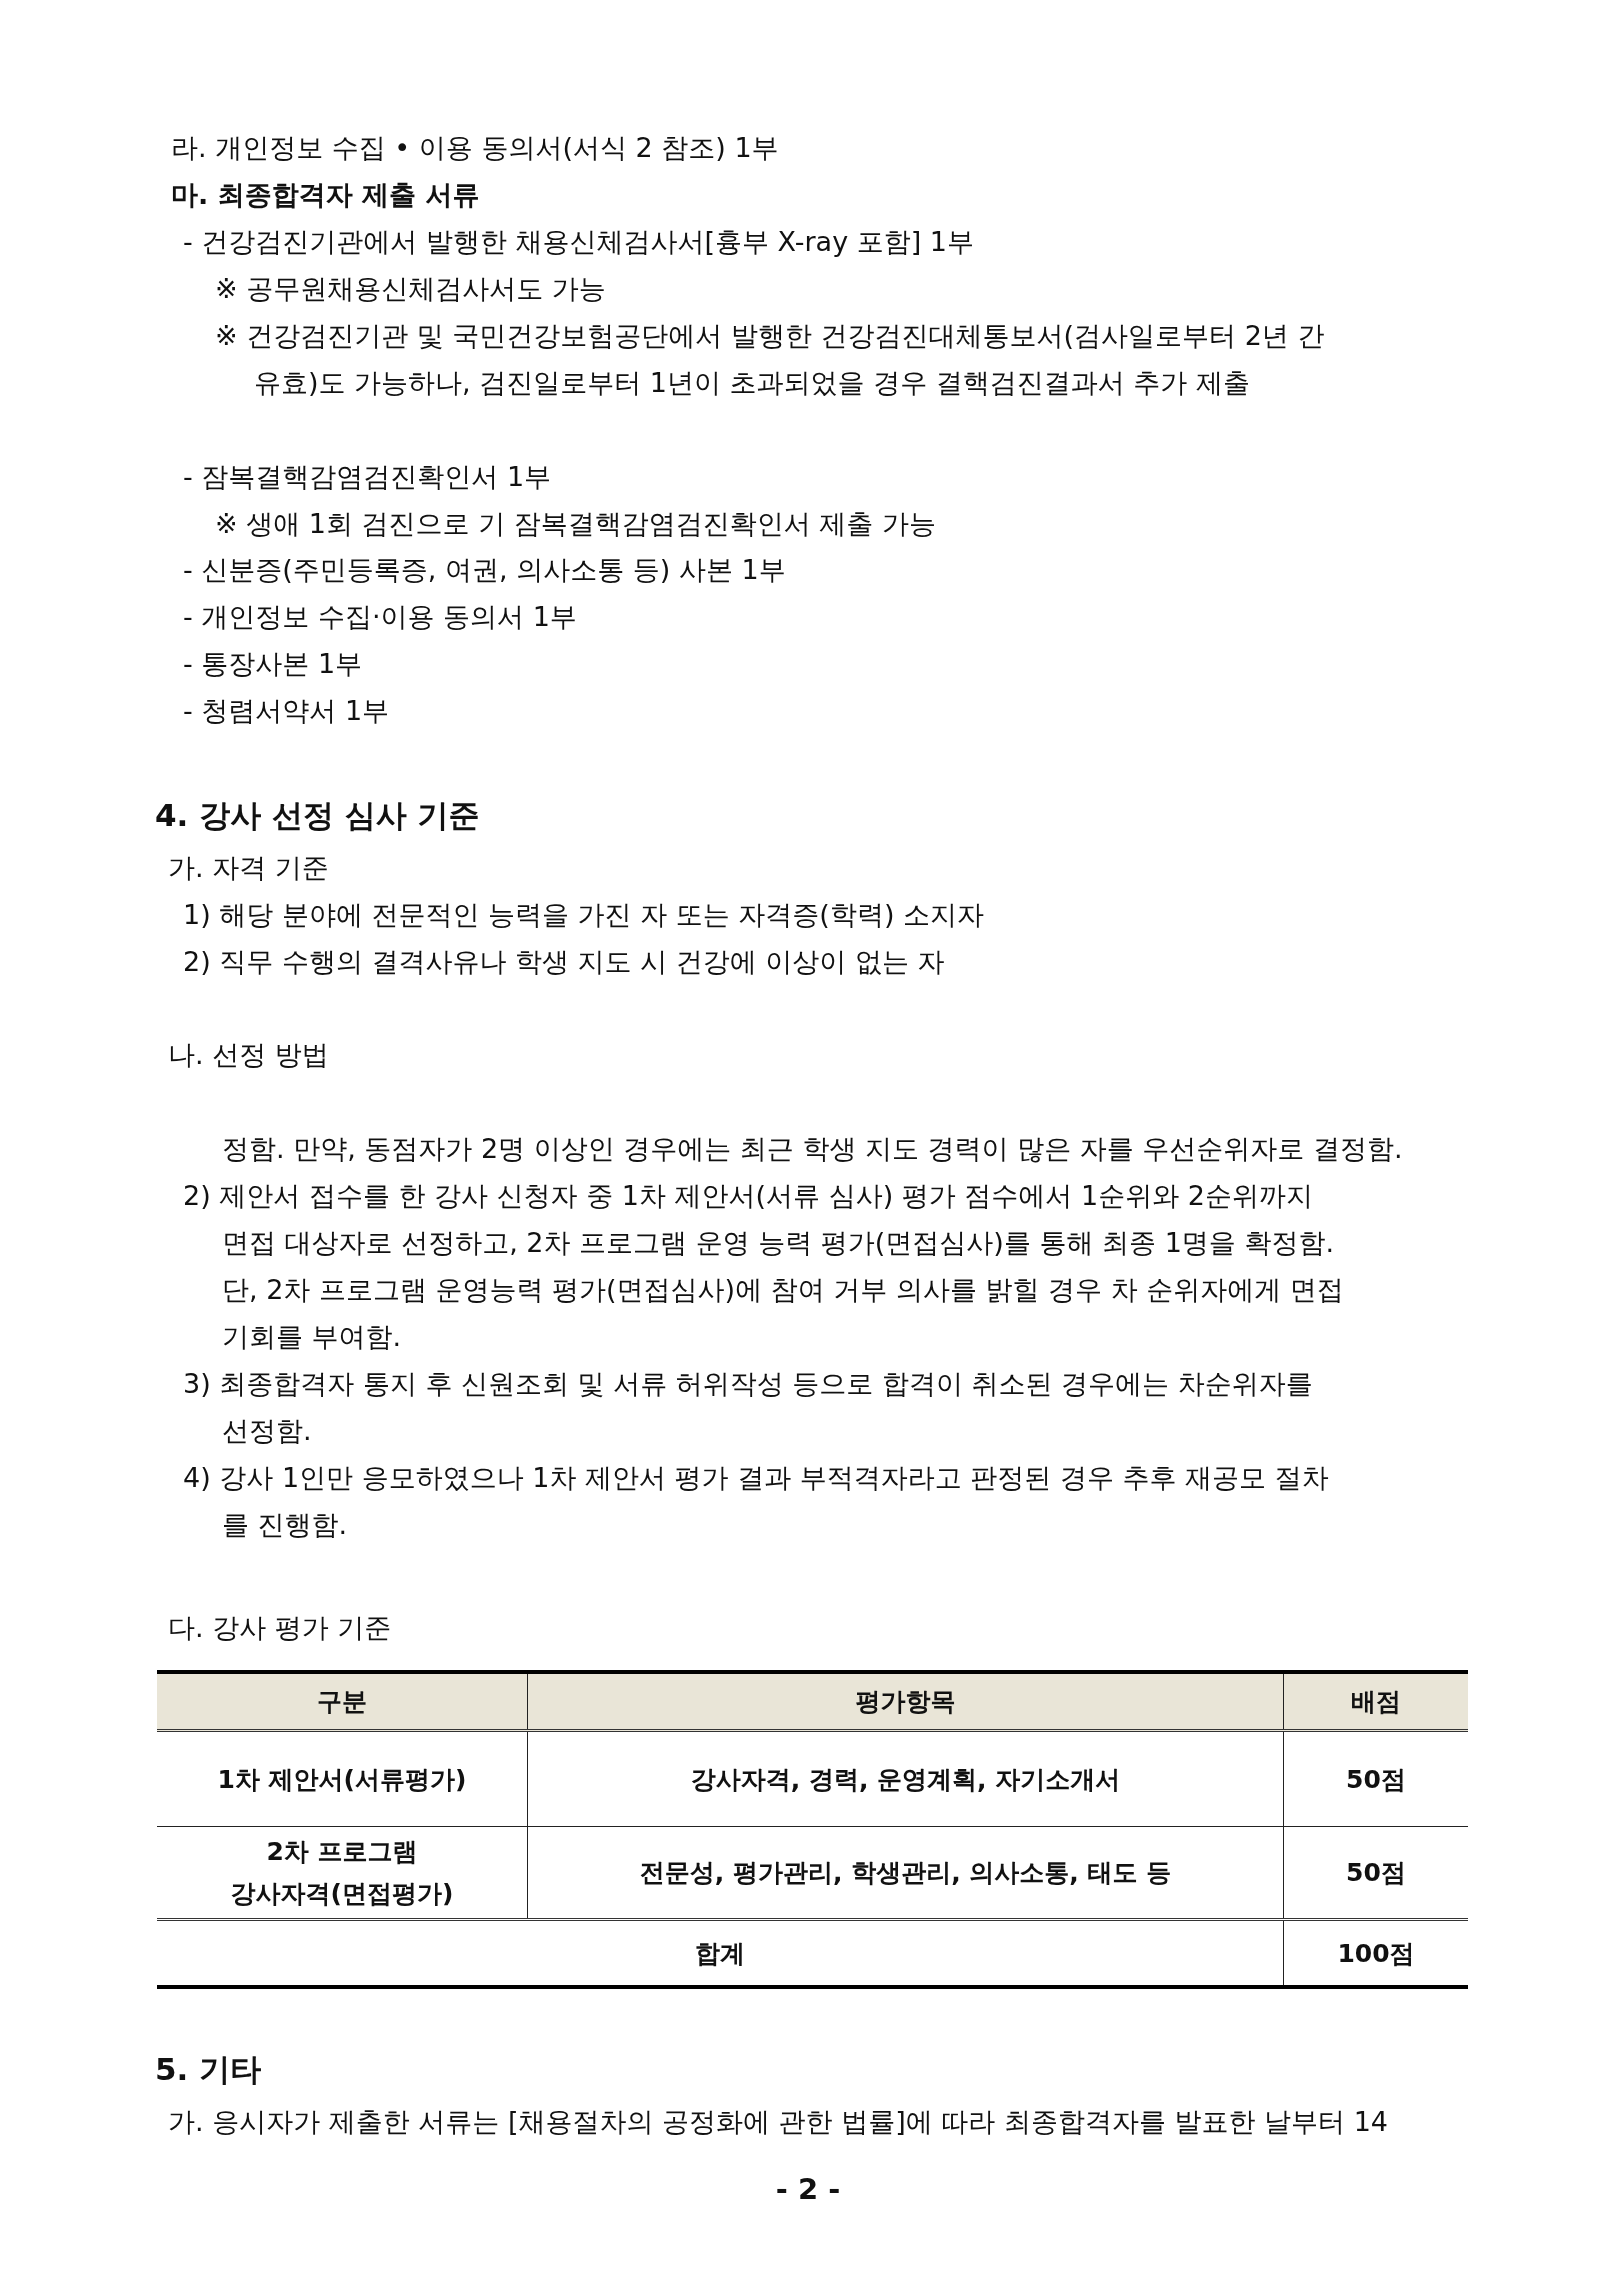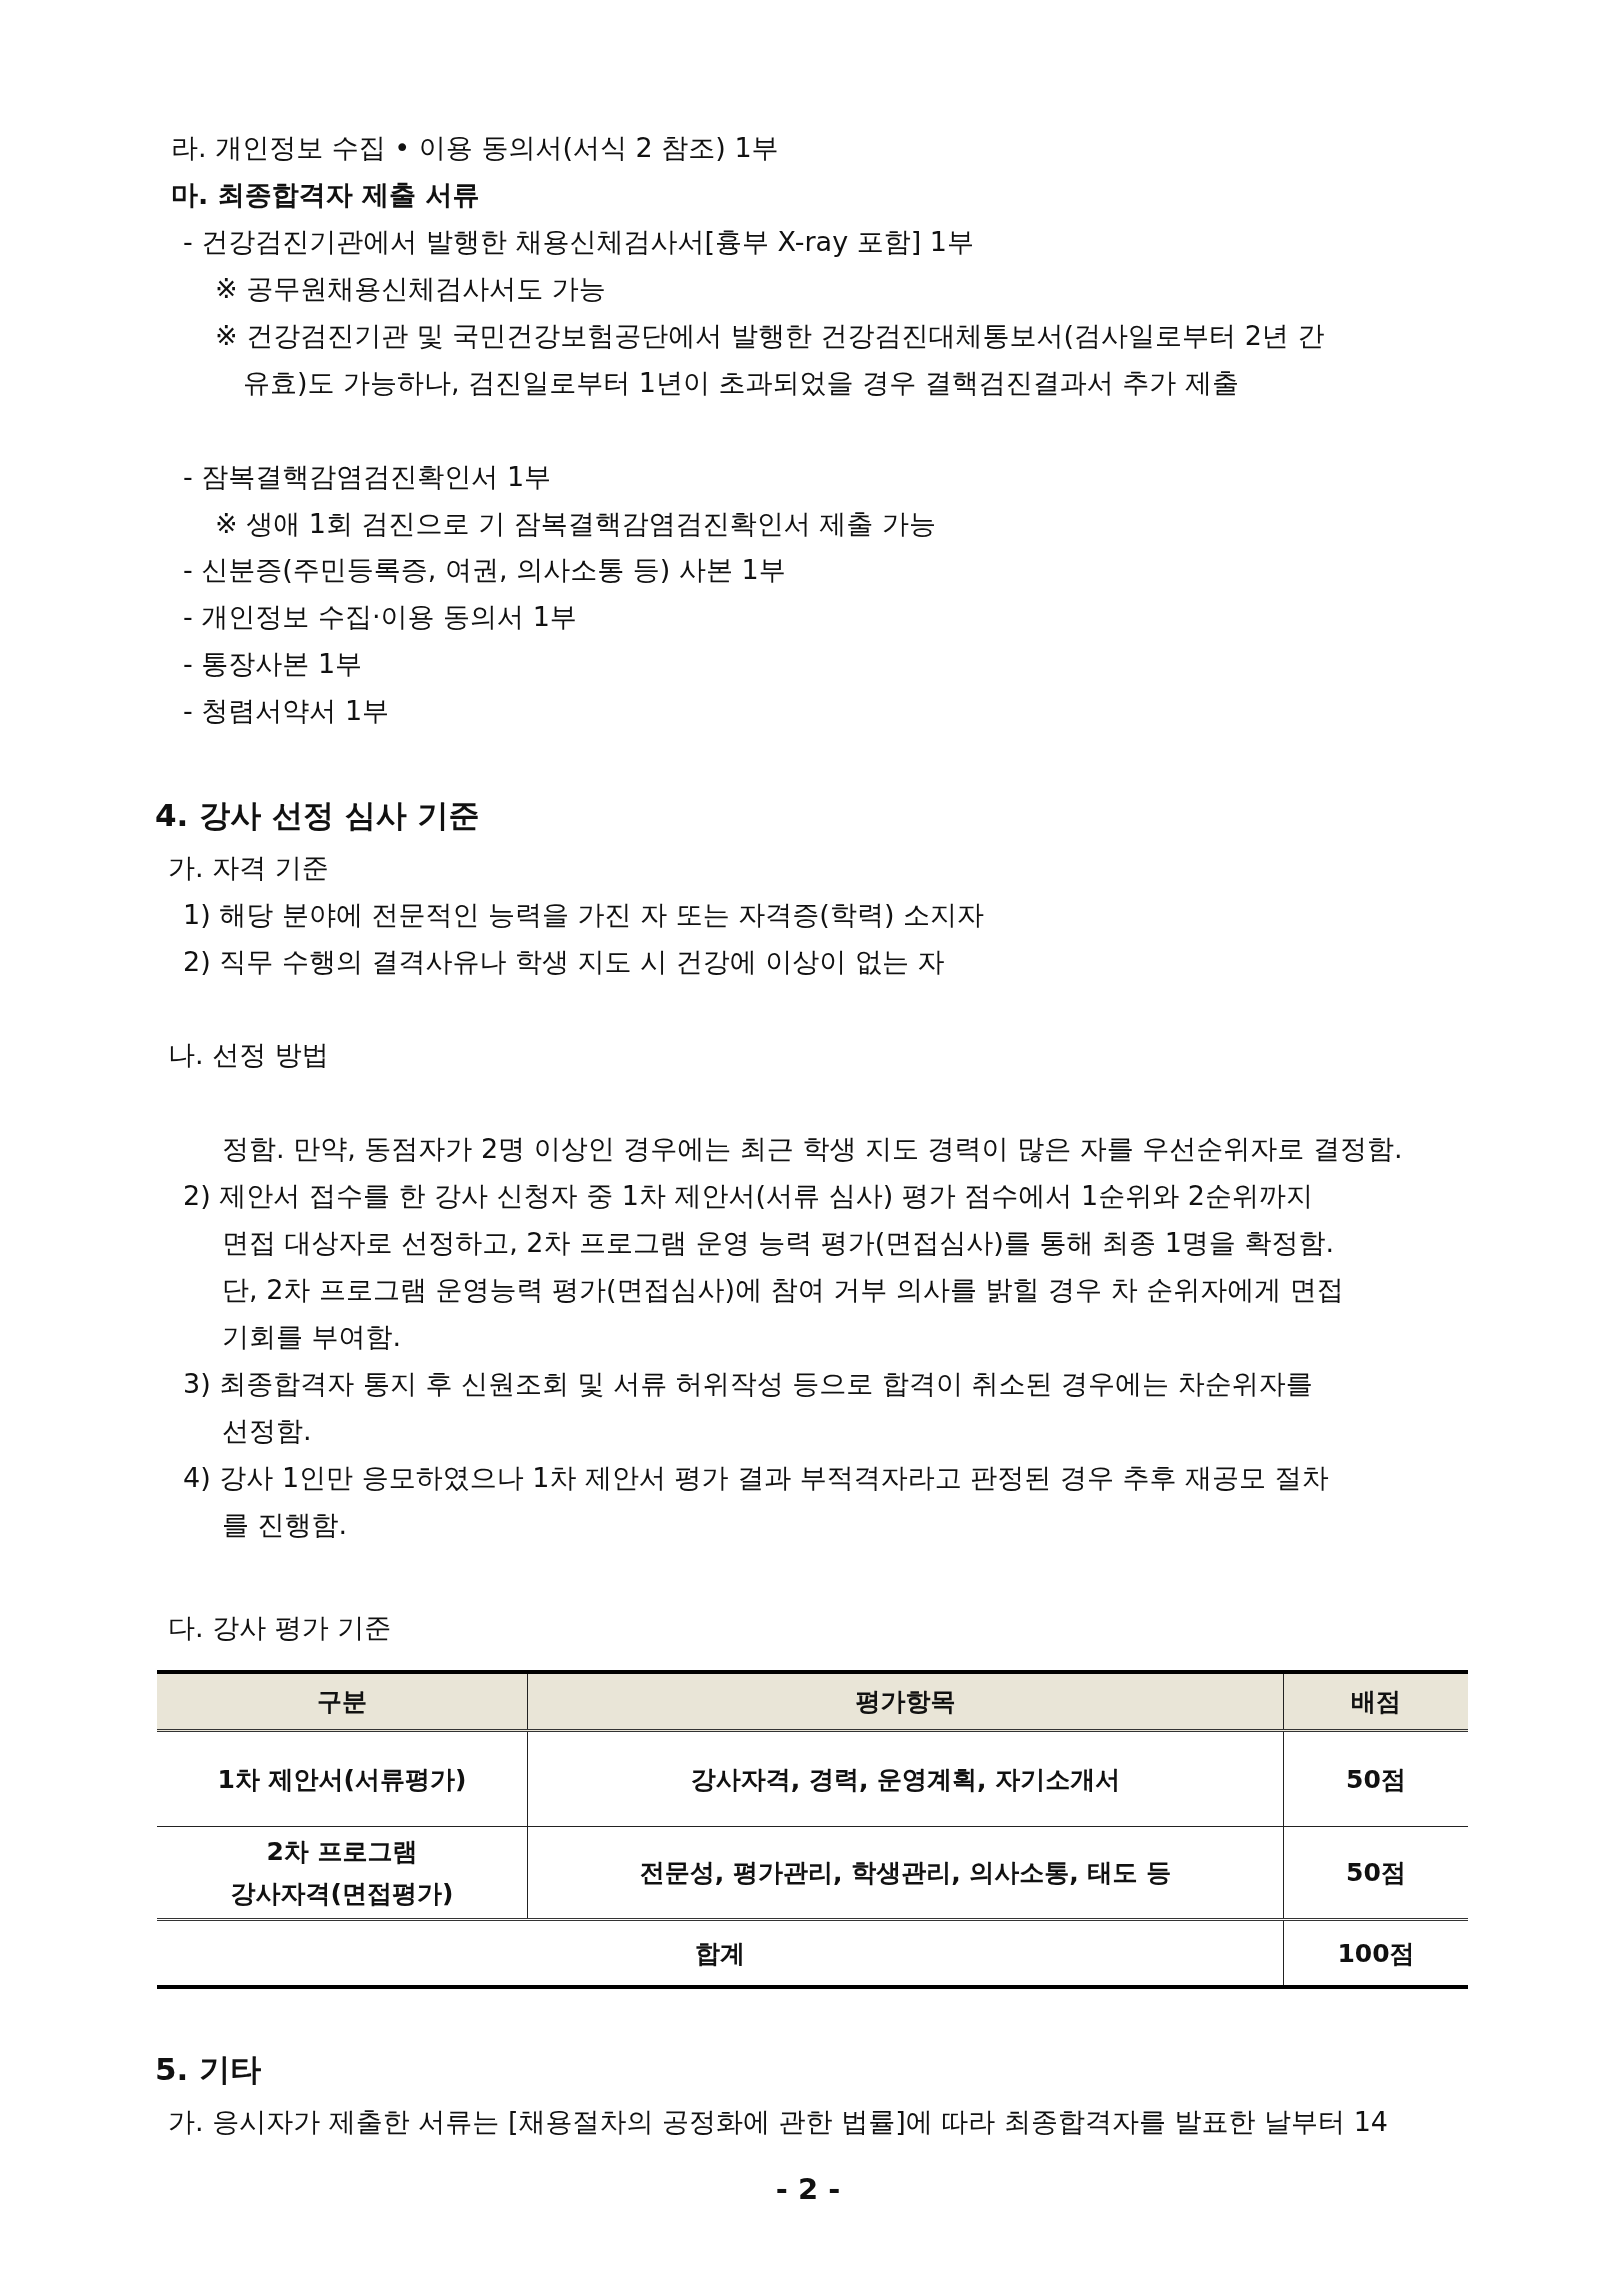--- a/index.html
+++ b/index.html
@@ -49,21 +49,21 @@
 <body>
 
 <div class="page">
 
   <div class="line" style="left:171px; top:129px;">라. 개인정보 수집 • 이용 동의서(서식 2 참조) 1부</div>
   <div class="line bold" style="left:171px; top:176px;">마. 최종합격자 제출 서류</div>
 
   <div class="line" style="left:183px; top:223px;">- 건강검진기관에서 발행한 채용신체검사서[흉부 X-ray 포함] 1부</div>
   <div class="line" style="left:215px; top:270px;">※ 공무원채용신체검사서도 가능</div>
   <div class="line" style="left:215px; top:317px;">※ 건강검진기관 및 국민건강보험공단에서 발행한 건강검진대체통보서(검사일로부터 2년 간</div>
-  <div class="line" style="left:243px; top:364px;">유효)도 가능하나, 검진일로부터 1년이 초과되었을 경우 결핵검진결과서 추가 제출</div>
+  <div class="line" style="left:254px; top:364px;">유효)도 가능하나, 검진일로부터 1년이 초과되었을 경우 결핵검진결과서 추가 제출</div>
   <div class="line" style="left:183px; top:458px;">- 잠복결핵감염검진확인서 1부</div>
   <div class="line" style="left:215px; top:505px;">※ 생애 1회 검진으로 기 잠복결핵감염검진확인서 제출 가능</div>
   <div class="line" style="left:183px; top:551px;">- 신분증(주민등록증, 여권, 의사소통 등) 사본 1부</div>
   <div class="line" style="left:183px; top:598px;">- 개인정보 수집·이용 동의서  1부</div>
   <div class="line" style="left:183px; top:645px;">- 통장사본 1부</div>
   <div class="line" style="left:183px; top:692px;">- 청렴서약서 1부</div>
 
   <div class="line heading" style="left:155px; top:794px;">4. 강사 선정 심사 기준</div>
   <div class="line" style="left:168px; top:849px;">가. 자격 기준</div>
   <div class="line" style="left:183px; top:896px;">1) 해당 분야에 전문적인 능력을 가진 자 또는 자격증(학력) 소지자</div>

